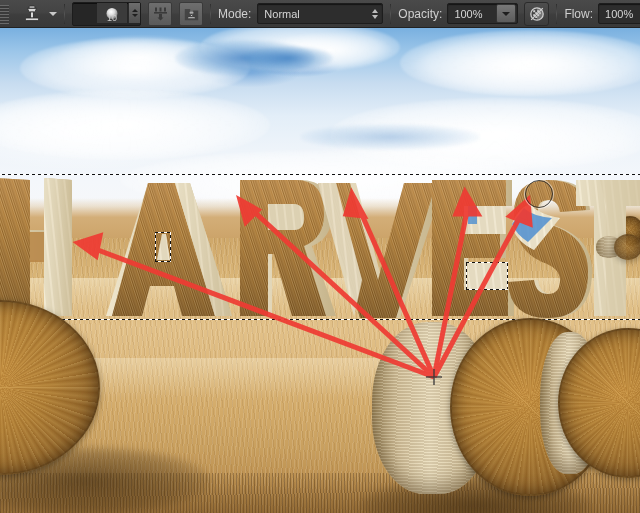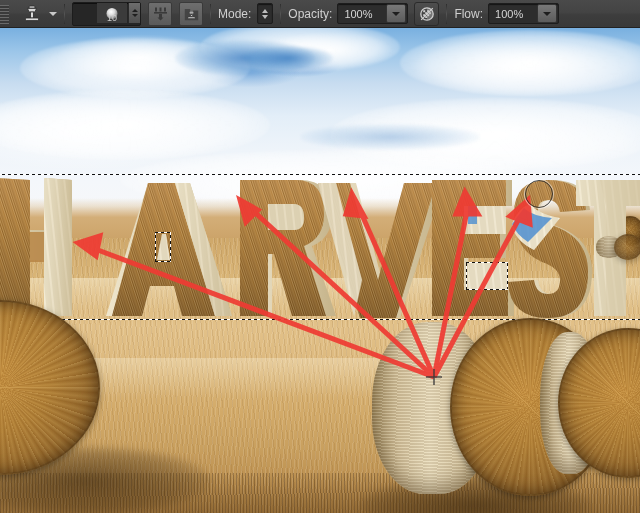--- a/index.html
+++ b/index.html
@@ -295,20 +295,21 @@
           <rect x="6.8" y="8" width="1.6" height="3"></rect>
           <rect x="4" y="11" width="7" height="1.6" rx="0.6"></rect>
         </g>
       </svg>
     </div>
 
     <div class="ob-sep"></div>
 
     <span class="lbl">Mode:</span>
     <div class="select wide" style="margin-left:6px">
+      <span class="val">Normal</span>
       <span class="updown">
         <i class="up"></i>
         <i class="dn"></i>
       </span>
     </div>
 
     <div class="ob-sep"></div>
 
     <span class="lbl">Opacity:</span>
     <div class="select num" style="margin-left:5px">

